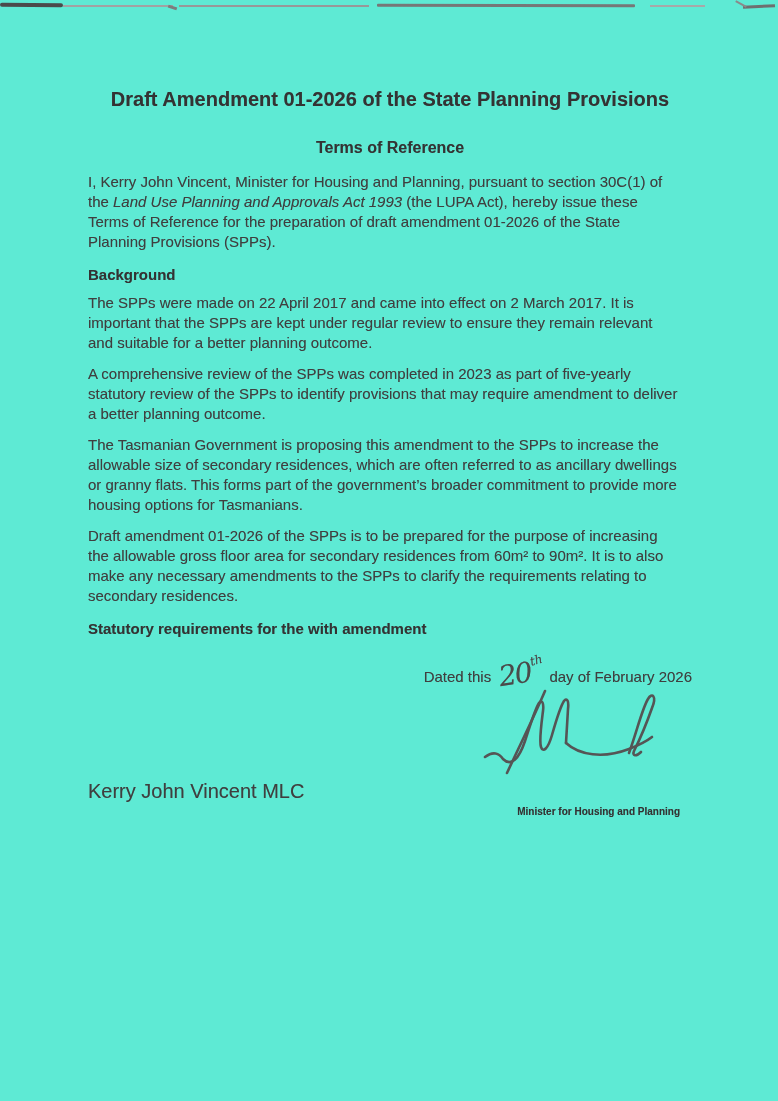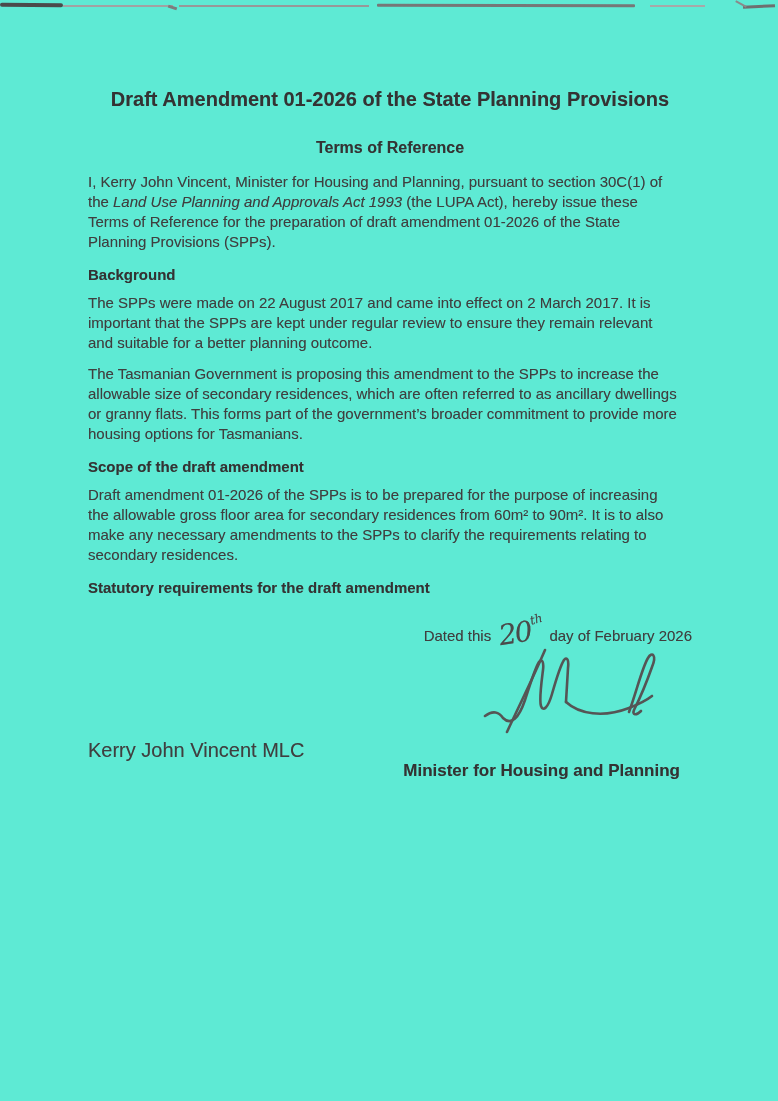--- a/index.html
+++ b/index.html
@@ -99,21 +99,21 @@
     height: 92px;
   }
   .sig-name {
     font-size: 20px;
     line-height: 20px;
     text-align: left;
     padding-right: 12px;
     margin-top: 2px;
   }
   .sig-title {
-    font-size: 17px;
+    font-size: 10px;
     line-height: 21px;
     font-weight: bold;
     text-align: right;
     padding-right: 12px;
     color: #333333;
   }
 </style>
 </head>
 <body>
 
@@ -129,27 +129,27 @@
   <div class="artifact a8"></div>
 
   <div class="content">
 
     <h1 class="doc-title">Draft Amendment 01-2026 of the State Planning Provisions</h1>
     <h2 class="doc-subtitle">Terms of Reference</h2>
 
     <p class="body-text intro"><span>I, Kerry John Vincent, Minister for Housing and Planning, pursuant to section 30C(1) of the </span><span class="italic">Land Use Planning and Approvals Act 1993</span><span> (the LUPA Act), hereby issue these Terms of Reference for the preparation of draft amendment 01-2026 of the State Planning Provisions (SPPs).</span></p>
 
     <h3 class="section-heading">Background</h3>
-    <p class="body-text">The SPPs were made on 22 August 2017 and came into effect on 2 March 2017. It is important that the SPPs are kept under regular review to ensure they remain relevant and suitable for a better planning outcome.</p>
+    <p class="body-text">The SPPs were made on 22 April 2017 and came into effect on 2 March 2017. It is important that the SPPs are kept under regular review to ensure they remain relevant and suitable for a better planning outcome.</p>
+    <p class="body-text">A comprehensive review of the SPPs was completed in 2023 as part of five-yearly statutory review of the SPPs to identify provisions that may require amendment to deliver a better planning outcome.</p>
     <p class="body-text">The Tasmanian Government is proposing this amendment to the SPPs to increase the allowable size of secondary residences, which are often referred to as ancillary dwellings or granny flats. This forms part of the government’s broader commitment to provide more housing options for Tasmanians.</p>
 
-    <h3 class="section-heading">Scope of the draft amendment</h3>
     <p class="body-text">Draft amendment 01-2026 of the SPPs is to be prepared for the purpose of increasing the allowable gross floor area for secondary residences from 60m² to 90m². It is to also make any necessary amendments to the SPPs to clarify the requirements relating to secondary residences.</p>
 
-    <h3 class="section-heading">Statutory requirements for the draft amendment</h3>
+    <h3 class="section-heading">Statutory requirements for the with amendment</h3>
 
     <div class="dated-line">
       <span>Dated this</span>
       <span class="hand-day"><span>20</span><sup>th</sup></span>
       <span>day of February 2026</span>
     </div>
 
     <div class="signature-area">
       <svg width="185" height="90" viewBox="0 0 185 90">
         <g fill="none" stroke="#555555" stroke-width="2.6" stroke-linecap="round">

